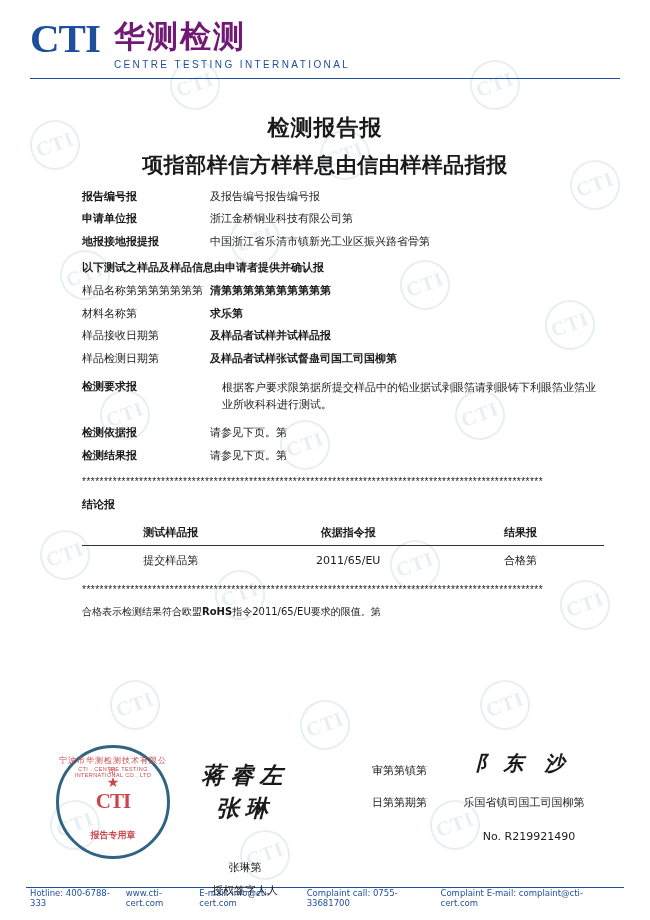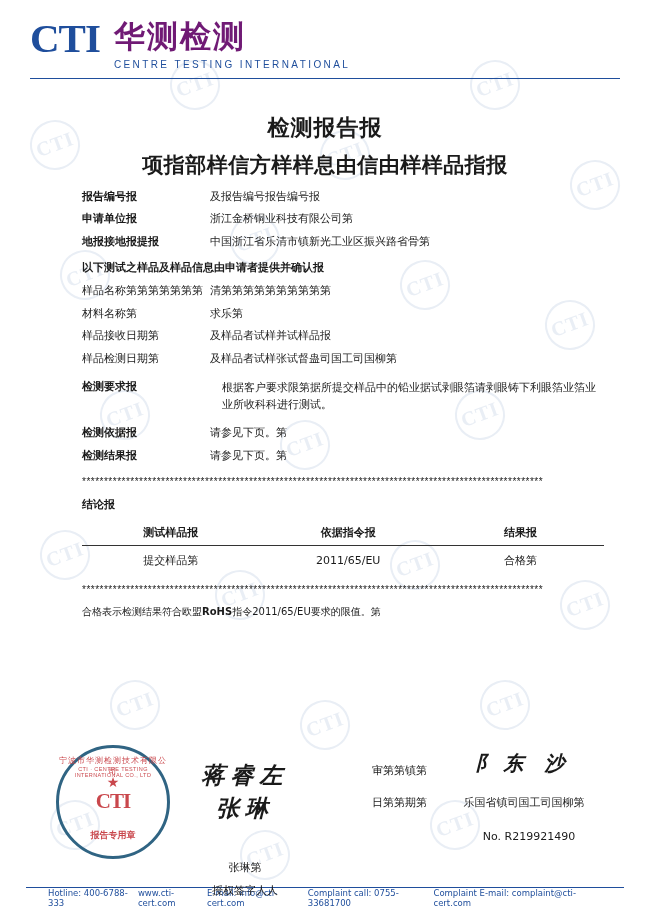--- a/index.html
+++ b/index.html
@@ -130,21 +130,21 @@
     width: 128px;
     flex: 0 0 128px;
     font-weight: bold;
     font-family: "DejaVu Sans", sans-serif;
   }
   .row .val {
     flex: 1;
     font-family: "DejaVu Sans", sans-serif;
   }
   .row.light .lbl { font-weight: normal; }
-  .row.light .val { font-weight: normal; }
+  .row.light .val { font-weight: bold; }
   .note-line {
     font-size: 11px;
     font-weight: bold;
     font-family: "DejaVu Sans", sans-serif;
     margin: 10px 0 8px 0;
   }
   .val-wrap { line-height: 1.55; }
 
   
   .stars {
@@ -351,21 +351,21 @@
     z-index: 2;
   }
   .footer {
     position: absolute;
     left: 0;
     right: 0;
     bottom: 12px;
     z-index: 2;
     display: flex;
     justify-content: space-between;
-    padding: 0 48px;
+    padding: 0 30px;
     font-size: 8.5px;
     color: #1f4e9c;
     font-family: "DejaVu Sans", sans-serif;
   }
 </style>
 </head>
 <body>
 
 <div class="page">
 

